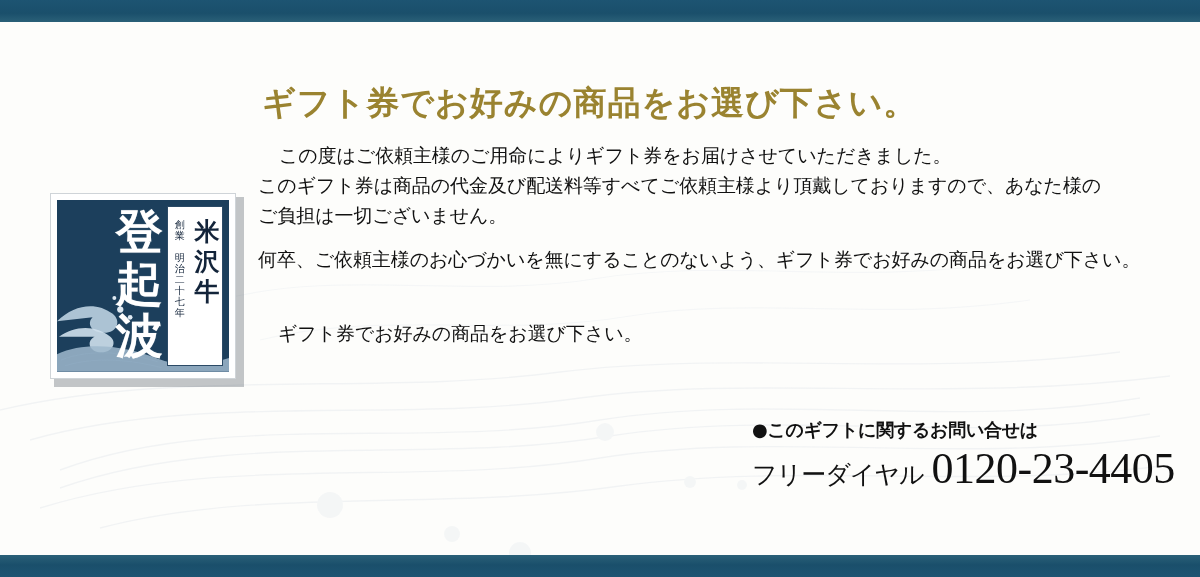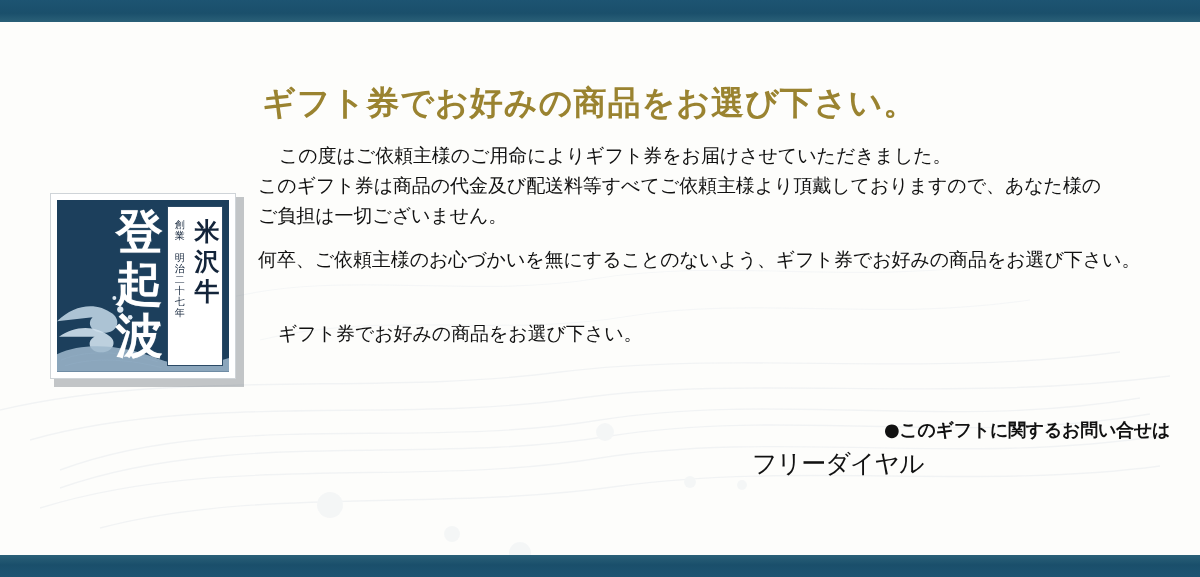--- a/index.html
+++ b/index.html
@@ -192,21 +192,21 @@
     padding-left: 0;
     white-space: pre-line;
   }
   .note .note-line2 { display: block; padding-left: 1.05em; }
 
   
   .contact {
     position: absolute;
     right: 30px;
     top: 418px;
-    text-align: right;
+    text-align: left;
     width: 430px;
   }
   .contact-head {
     color: #111111;
     font-family: "DejaVu Sans", "Liberation Sans", sans-serif;
     font-weight: bold;
     font-size: 18px;
     line-height: 24px;
     letter-spacing: -0.3px;
     margin: 0 0 4px 12px;
@@ -330,16 +330,17 @@
       <p class="note">
         <span class="note-line2">ギフト券でお好みの商品をお選び下さい。</span>
       </p>
     </div>
   </div>
 
   <div class="contact">
     <div class="contact-head">●このギフトに関するお問い合せは</div>
     <div class="contact-line">
       <span class="freedial">フリーダイヤル</span>
+      <span class="phone">0120-23-4405</span>
     </div>
   </div>
 
 </div>
 
 </body></html>

